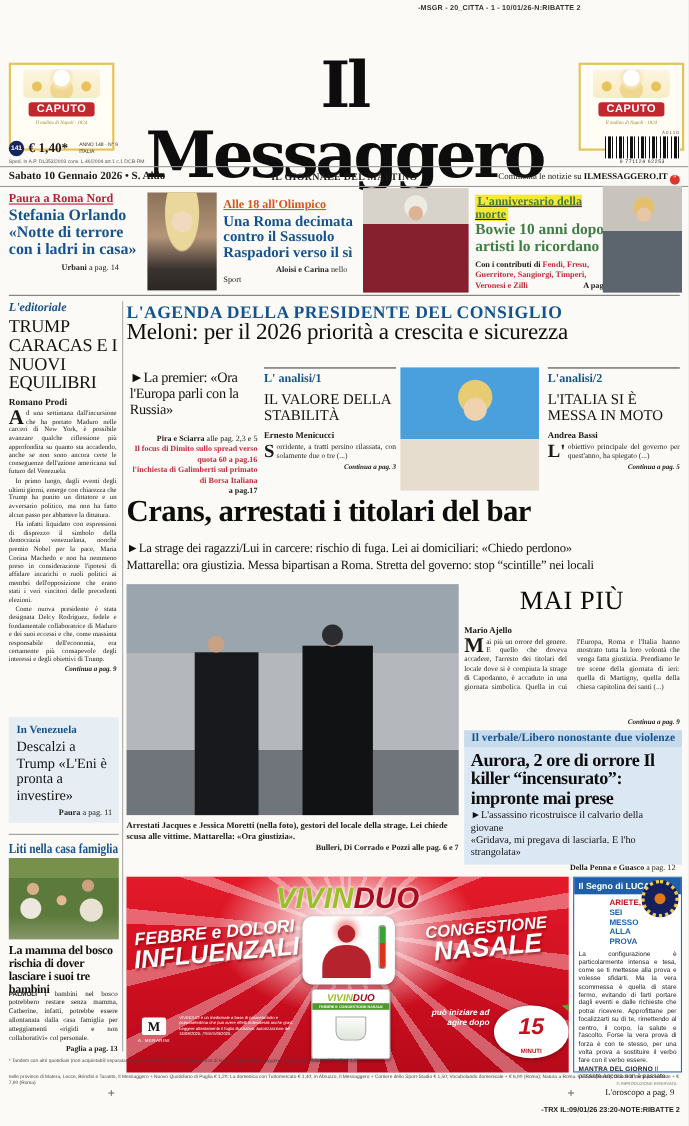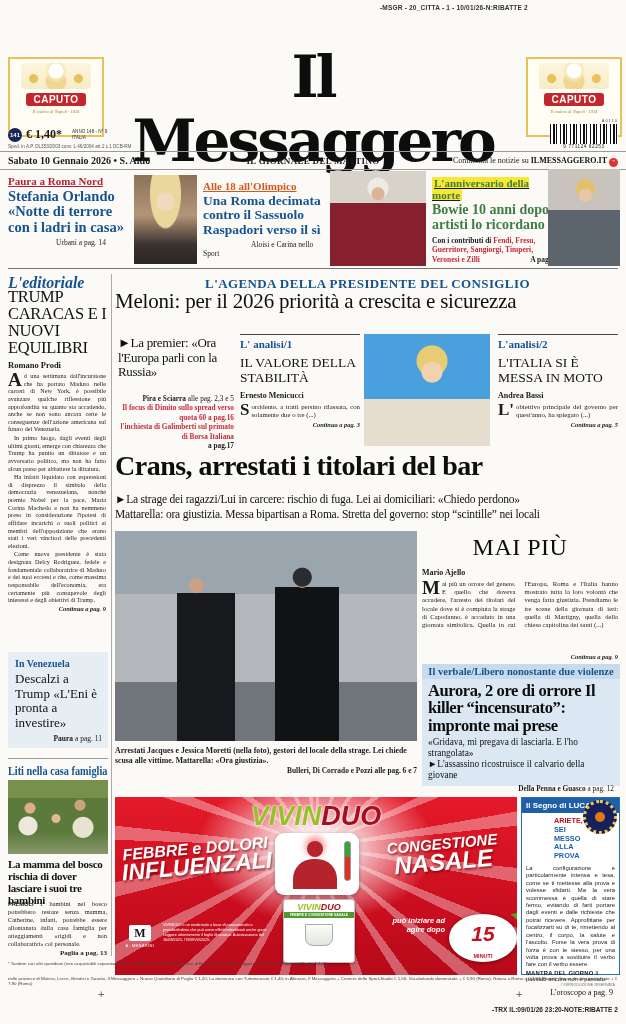--- a/index.html
+++ b/index.html
@@ -45,21 +45,21 @@
   .dl-center{left:213px;top:156px;width:200px;text-align:center;font-size:9px;font-weight:bold;letter-spacing:.3px;}
   .dl-right{left:420px;top:156px;width:198px;text-align:right;font-size:8px;color:#222;}
   .dl-right b{color:#111;}
   .comment-dot{display:inline-block;width:9px;height:9px;border-radius:50%;background:#e1332d;color:#fff;
      font-size:6px;line-height:9px;text-align:center;vertical-align:-1px;}
 
   
   .kicker{font-weight:bold;font-size:11px;line-height:1.1;text-decoration:underline;}
   .tstitle{font-weight:bold;line-height:1.06;margin-top:2px;}
   .tsby{font-size:7.5px;font-weight:bold;margin-top:3px;color:#222;}
-  .tsby .nm{font-weight:normal;padding-left:48px;} .tsby .pg{font-weight:normal;}
+  .tsby .nm{font-weight:bold;padding-left:48px;} .tsby .pg{font-weight:normal;}
   .s1{left:8px;top:175px;width:124px;} .s1 .tstitle{font-size:14.5px;color:#15538f;}
   .s2{left:203px;top:180px;width:126px;} .s2 .tstitle{font-size:13.5px;color:#15538f;}
   .s3{left:432px;top:177px;width:128px;} .s3 .tstitle{font-size:14px;color:#3f7d44;}
   .s3 .kicker span{background:#f6e834;color:#3f7d44;padding:0 2px;}
   .contrib{font-size:7.5px;font-weight:bold;margin-top:3px;line-height:1.25;}
   .contrib .names{color:#c42b3a;}
   .contrib .pg{float:right;color:#222;}
 
   .ph{background:#ccc;}
   .ph-orlando{left:134px;top:175px;width:63px;height:89px;background:
@@ -72,21 +72,21 @@
      linear-gradient(180deg,#d8d3ca 0 34%,#86202e 34% 100%);}
   .ph-bowie{left:548px;top:169px;width:72px;height:97px;background:
      radial-gradient(circle at 52% 27%, #e8c7a5 0 6px, rgba(0,0,0,0) 7px),
      radial-gradient(circle at 52% 20%, #e3c06e 0 9px, rgba(0,0,0,0) 10px),
      linear-gradient(180deg,#c8c3bc 0 42%,#5c646e 42% 100%);}
 
   .rule-top-band{left:8px;top:268px;width:610px;border-top:1px solid #777;}
   .vdiv-left{left:111px;top:274px;height:682px;border-left:1px solid #aaa;}
 
   
-  .edit-label{left:8px;top:274px;font-size:16px;font-style:italic;font-weight:bold;color:#15538f;}
+  .edit-label{left:8px;top:274px;font-size:11px;font-style:italic;font-weight:bold;color:#15538f;}
   .edit-title{left:8px;top:288px;width:100px;font-size:16.5px;line-height:1.04;color:#111;letter-spacing:-.3px;}
   .edit-author{left:8px;top:360px;font-size:8.5px;font-weight:bold;}
   .edit-body{left:8px;top:372px;width:98px;font-size:6.2px;line-height:1.23;}
   .edit-body p{margin:0 0 1px;} .edit-body p+p{text-indent:6px;}
   .dc{float:left;font-size:19px;line-height:15px;font-weight:bold;padding-right:2px;}
   .continua{display:block;text-align:right;font-style:italic;font-size:6.4px;font-weight:bold;margin-top:1px;}
 
   .venez{left:8px;top:652px;width:100px;height:96px;background:#e6edf3;padding:6px 6px 0 7px;box-sizing:border-box;}
   .venez .vk{font-size:10px;font-weight:bold;color:#15538f;}
   .venez .vt{font-size:13px;line-height:1.12;margin-top:3px;color:#111;}
@@ -100,21 +100,21 @@
      radial-gradient(circle at 48% 52%, #e3b894 0 4px, rgba(0,0,0,0) 5px),
      radial-gradient(circle at 20% 62%, #ece8dd 0 9px, rgba(0,0,0,0) 10px),
      radial-gradient(circle at 75% 64%, #e8e2d2 0 10px, rgba(0,0,0,0) 11px),
      linear-gradient(180deg,#77904c 0 25%,#5c7a3c 25% 70%,#87976a 100%);}
   .fam-title{left:8px;top:858px;width:100px;font-size:11px;font-weight:bold;line-height:1.1;color:#111;letter-spacing:-.3px;}
   .fam-body{left:8px;top:900px;width:99px;font-size:6.4px;line-height:1.25;}
   .fam-body .lead{font-family:"Liberation Sans",sans-serif;font-weight:bold;font-size:5.8px;}
   .fam-by{text-align:right;font-size:7px;font-weight:bold;margin-top:1px;}
 
   
-  .mel-kicker{left:115px;top:276px;width:505px;text-align:center;font-size:13px;font-weight:bold;color:#15538f;letter-spacing:.4px;}
+  .mel-kicker{left:115px;top:276px;width:505px;text-align:left;font-size:16px;font-weight:bold;color:#15538f;letter-spacing:.4px;}
   .mel-headline{left:115px;top:289px;width:507px;font-size:21px;letter-spacing:-.2px;color:#0f0f0f;white-space:nowrap;}
   .prem{left:118px;top:336px;width:116px;}
   .prem-title{font-size:13px;line-height:1.12;letter-spacing:-.3px;color:#111;}
   .prem-refs{margin-top:14px;text-align:right;font-size:7.3px;font-weight:bold;line-height:1.3;}
   .prem-refs .r2,.prem-refs .r3{color:#c42b3a;}
   .acol{width:120px;border-top:1px solid #444;padding-top:3px;}
   .acol1{left:240px;top:334px;} .acol2{left:498px;top:334px;}
   .acol .alabel{font-size:11px;font-weight:bold;color:#15538f;}
   .acol .atitle{font-size:13.5px;line-height:1.1;margin-top:6px;color:#111;}
   .acol .aauthor{font-size:8px;font-weight:bold;margin-top:5px;}
@@ -365,22 +365,22 @@
     <span class="dc">M</span><span>ai più un orrore del genere. E quello che doveva accadere, l'arresto dei titolari del locale dove si è compiuta la strage di Capodanno, è accaduto in una giornata simbolica. Quella in cui l'Europa, Roma e l'Italia hanno mostrato tutta la loro volontà che venga fatta giustizia. Prendiamo le tre scene della giornata di ieri: quella di Martigny, quella della chiesa capitolina dei santi (...)</span>
   </div>
   <div class="abs maipiu-cont">
       <span class="continua">Continua a pag. 9</span>
     </div>
 
   <div class="abs aurora">
     <div class="aurora-kicker">Il verbale/Libero nonostante due violenze</div>
     <div class="aurora-head">Aurora, 2 ore di orrore Il killer “incensurato”: impronte mai prese</div>
     <div class="aurora-sub">
+      <div>►L'assassino ricostruisce il calvario della giovane</div>
       <div>«Gridava, mi pregava di lasciarla. E l'ho strangolata»</div>
-      <div>►L'assassino ricostruisce il calvario della giovane</div>
     </div>
     <div class="aurora-by"><span class="nm">Della Penna e Guasco</span><span> a pag. 12</span></div>
   </div>
 
   <div class="abs ad">
     <div class="ad-brand"><span class="va">VIVIN</span><span class="vb">DUO</span></div>
     <div class="ad-left">
       <div class="l1">FEBBRE e DOLORI</div>
       <div class="l2">INFLUENZALI</div>
     </div>

